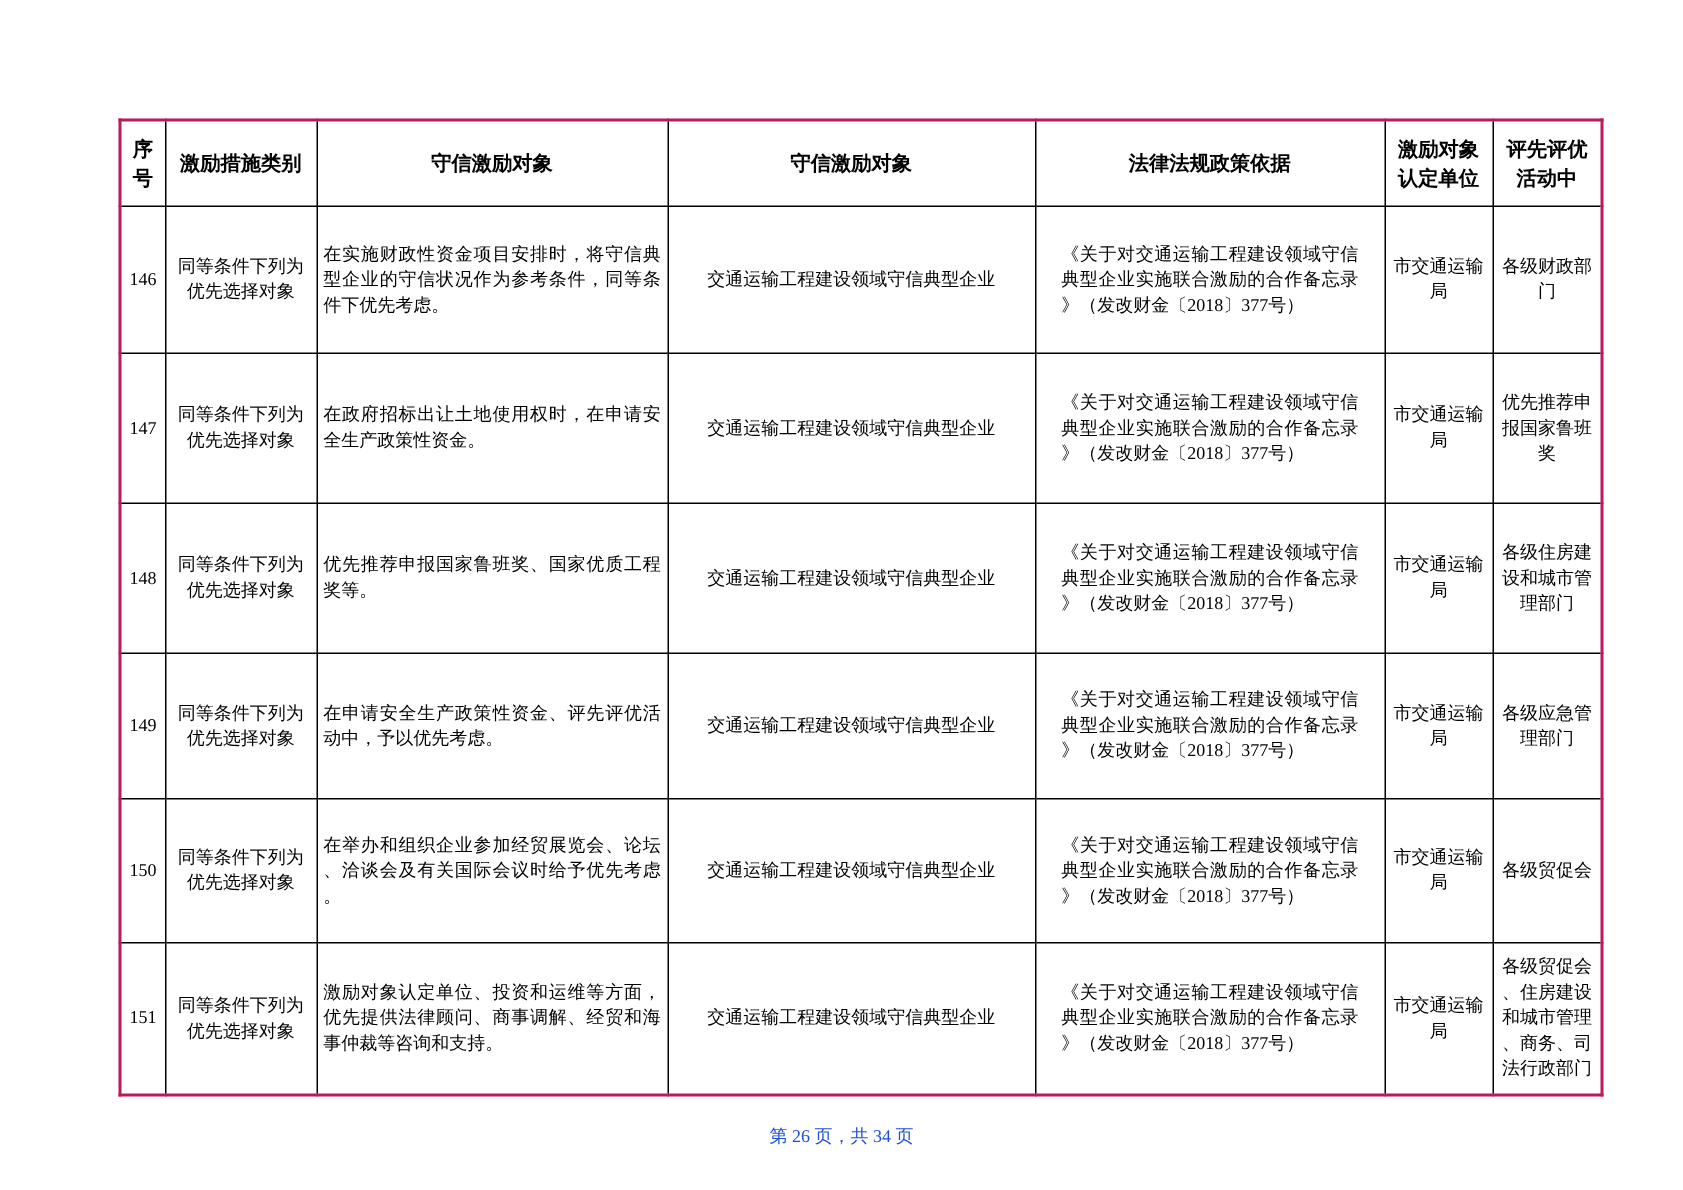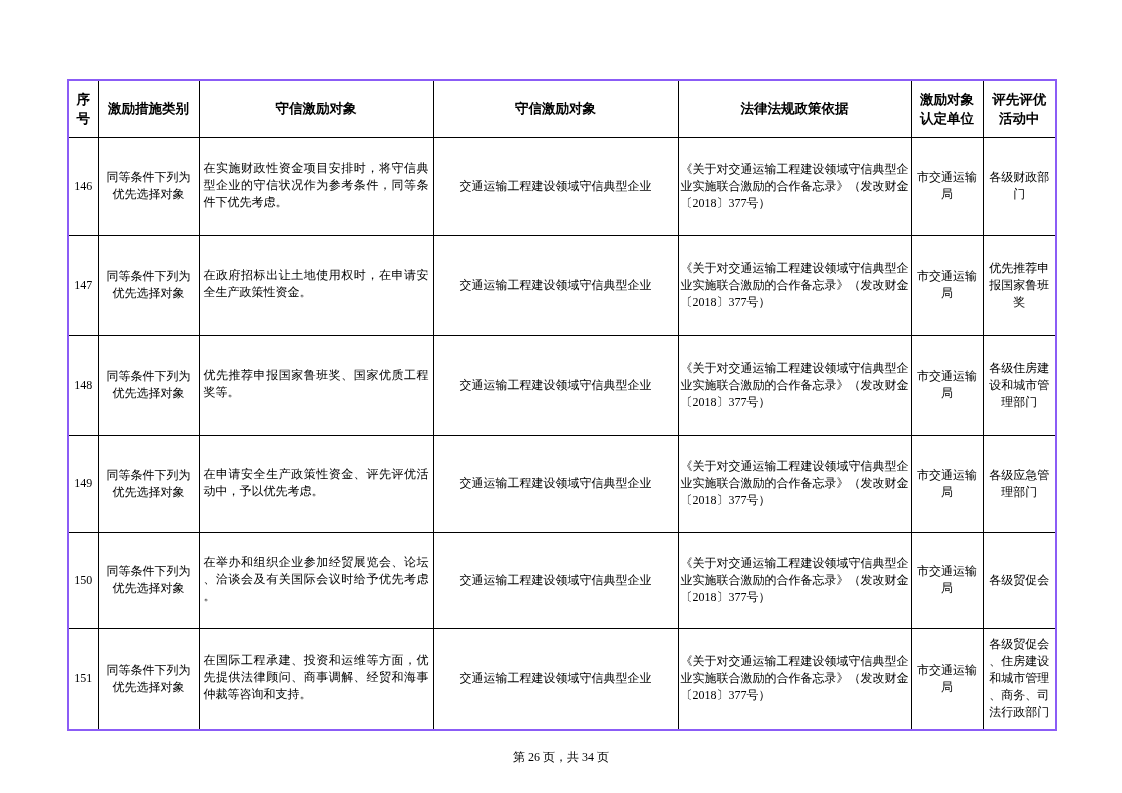--- a/index.html
+++ b/index.html
@@ -7,25 +7,25 @@
     width: 1122px; height: 793px;
     background: #ffffff;
     font-family: "Liberation Serif", "DejaVu Serif", serif;
     color: #000000;
     overflow: hidden;
   }
   body { position: relative; }
 
   table.doc-table {
     position: absolute;
-    left: 67px; top: 79px;
+    left: 79px; top: 79px;
     width: 988px;
     border-collapse: collapse;
     table-layout: fixed;
-    border: 2px solid #8b5cf6;
+    border: 2px solid #be185d;
   }
   .doc-table th, .doc-table td {
     border: 1px solid #000;
     vertical-align: middle;
     overflow: hidden;
     word-break: break-all;
     line-break: anywhere;
   }
   .doc-table th {
     font-weight: bold;
@@ -37,35 +37,34 @@
   .doc-table td {
     font-size: 12px;
     line-height: 17px;
     padding: 2px 3px;
     text-align: center;
   }
   .doc-table td.cell-left {
     text-align: justify;
     text-align-last: left;
     padding: 10px 4px;
-    font-family: Liberation Mono, monospace;
   }
   .doc-table td.cell-basis {
     text-align: justify;
     text-align-last: left;
-    padding: 2px 2px;
+    padding: 2px 17px;
   }
   .page-footer {
     position: absolute;
     left: 0; right: 0;
     top: 749px;
     text-align: center;
     font-size: 12px;
     line-height: 16px;
-    color: #000000;
+    color: #1d4ed8;
   }
 </style>
 </head>
 <body>
 
 <table class="doc-table">
   <colgroup>
     <col style="width:30px">
     <col style="width:101px">
     <col style="width:234px">
@@ -127,21 +126,21 @@
       <td>同等条件下列为优先选择对象</td>
       <td class="cell-left">在举办和组织企业参加经贸展览会、论坛、洽谈会及有关国际会议时给予优先考虑。</td>
       <td>交通运输工程建设领域守信典型企业</td>
       <td class="cell-basis">《关于对交通运输工程建设领域守信典型企业实施联合激励的合作备忘录》（发改财金〔2018〕377号）</td>
       <td>市交通运输局</td>
       <td>各级贸促会</td>
     </tr>
     <tr style="height:102px">
       <td>151</td>
       <td>同等条件下列为优先选择对象</td>
-      <td class="cell-left">在国际工程承建、投资和运维等方面，优先提供法律顾问、商事调解、经贸和海事仲裁等咨询和支持。</td>
+      <td class="cell-left">激励对象认定单位、投资和运维等方面，优先提供法律顾问、商事调解、经贸和海事仲裁等咨询和支持。</td>
       <td>交通运输工程建设领域守信典型企业</td>
       <td class="cell-basis">《关于对交通运输工程建设领域守信典型企业实施联合激励的合作备忘录》（发改财金〔2018〕377号）</td>
       <td>市交通运输局</td>
       <td>各级贸促会、住房建设和城市管理、商务、司法行政部门</td>
     </tr>
   </tbody>
 </table>
 
 <div class="page-footer">第 26 页，共 34 页</div>
 

